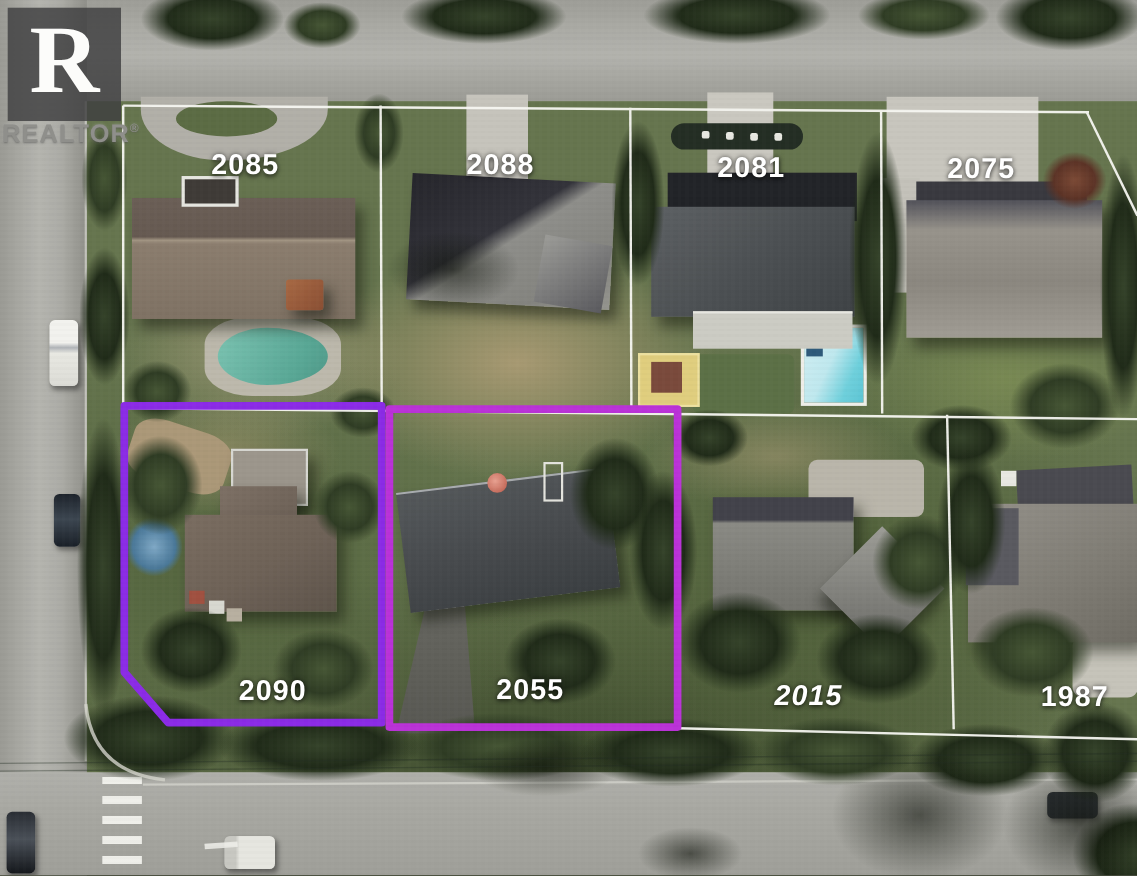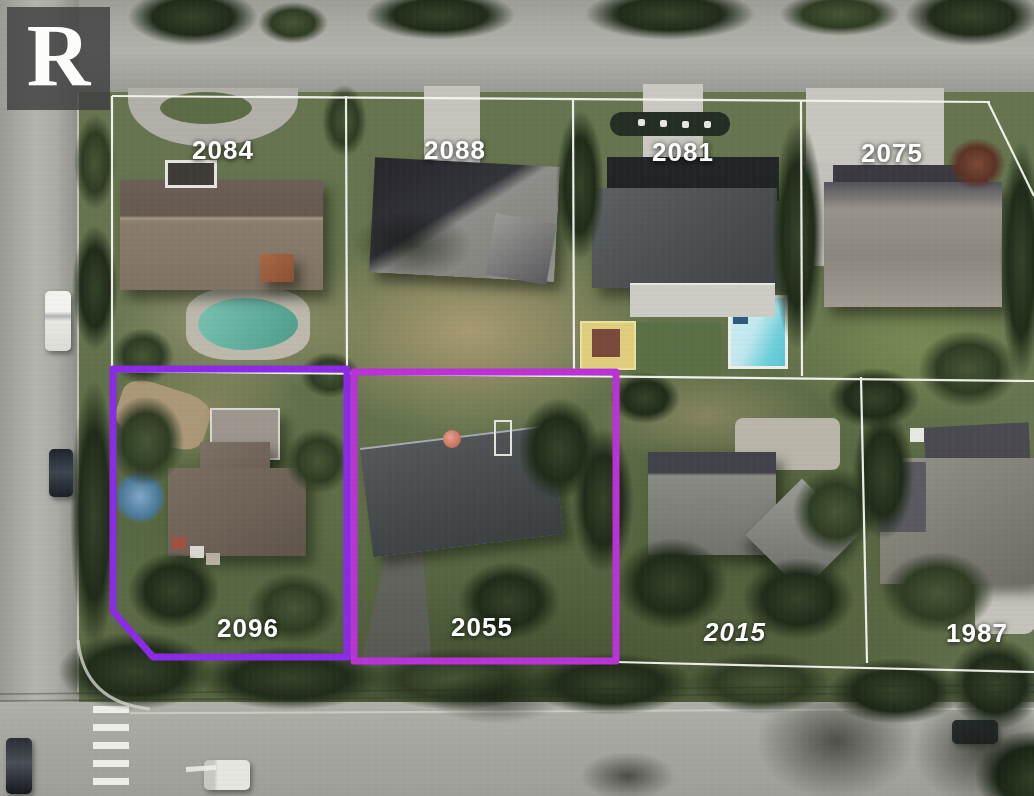--- a/index.html
+++ b/index.html
@@ -208,27 +208,30 @@
     <g fill="none" stroke-width="7" stroke-linejoin="round" stroke="#8b2be6">
       <polygon points="113,369 347,369 347,657 153,657 113,611"></polygon>
     </g>
     <g fill="none" stroke-width="7" stroke-linejoin="round" stroke="#bb32d8">
       <polygon points="354,372 616,372 616,661 354,661"></polygon>
     </g>
   </svg>
 
   <div class="grain"></div>
 
-  <div class="lot" style="left:223px;top:150px;">2084</div>
+  <div class="lot" style="left:223px;top:150px;">2085</div>
   <div class="lot" style="left:455px;top:150px;">2088</div>
   <div class="lot" style="left:683px;top:152px;">2081</div>
   <div class="lot" style="left:892px;top:153px;">2075</div>
-  <div class="lot" style="left:248px;top:628px;">2096</div>
+  <div class="lot" style="left:248px;top:628px;">2090</div>
   <div class="lot" style="left:482px;top:627px;">2055</div>
   <div class="lot" style="left:735px;top:632px;font-style:italic;">2015</div>
   <div class="lot" style="left:977px;top:633px;">1987</div>
 
 
   <div class="logo-box">
     <span class="logo-r">R</span>
   </div>
+  <div class="wordmark">
+    <span>REALTOR</span><sup>®</sup>
+  </div>
 
 </div>
 
 </body></html>

